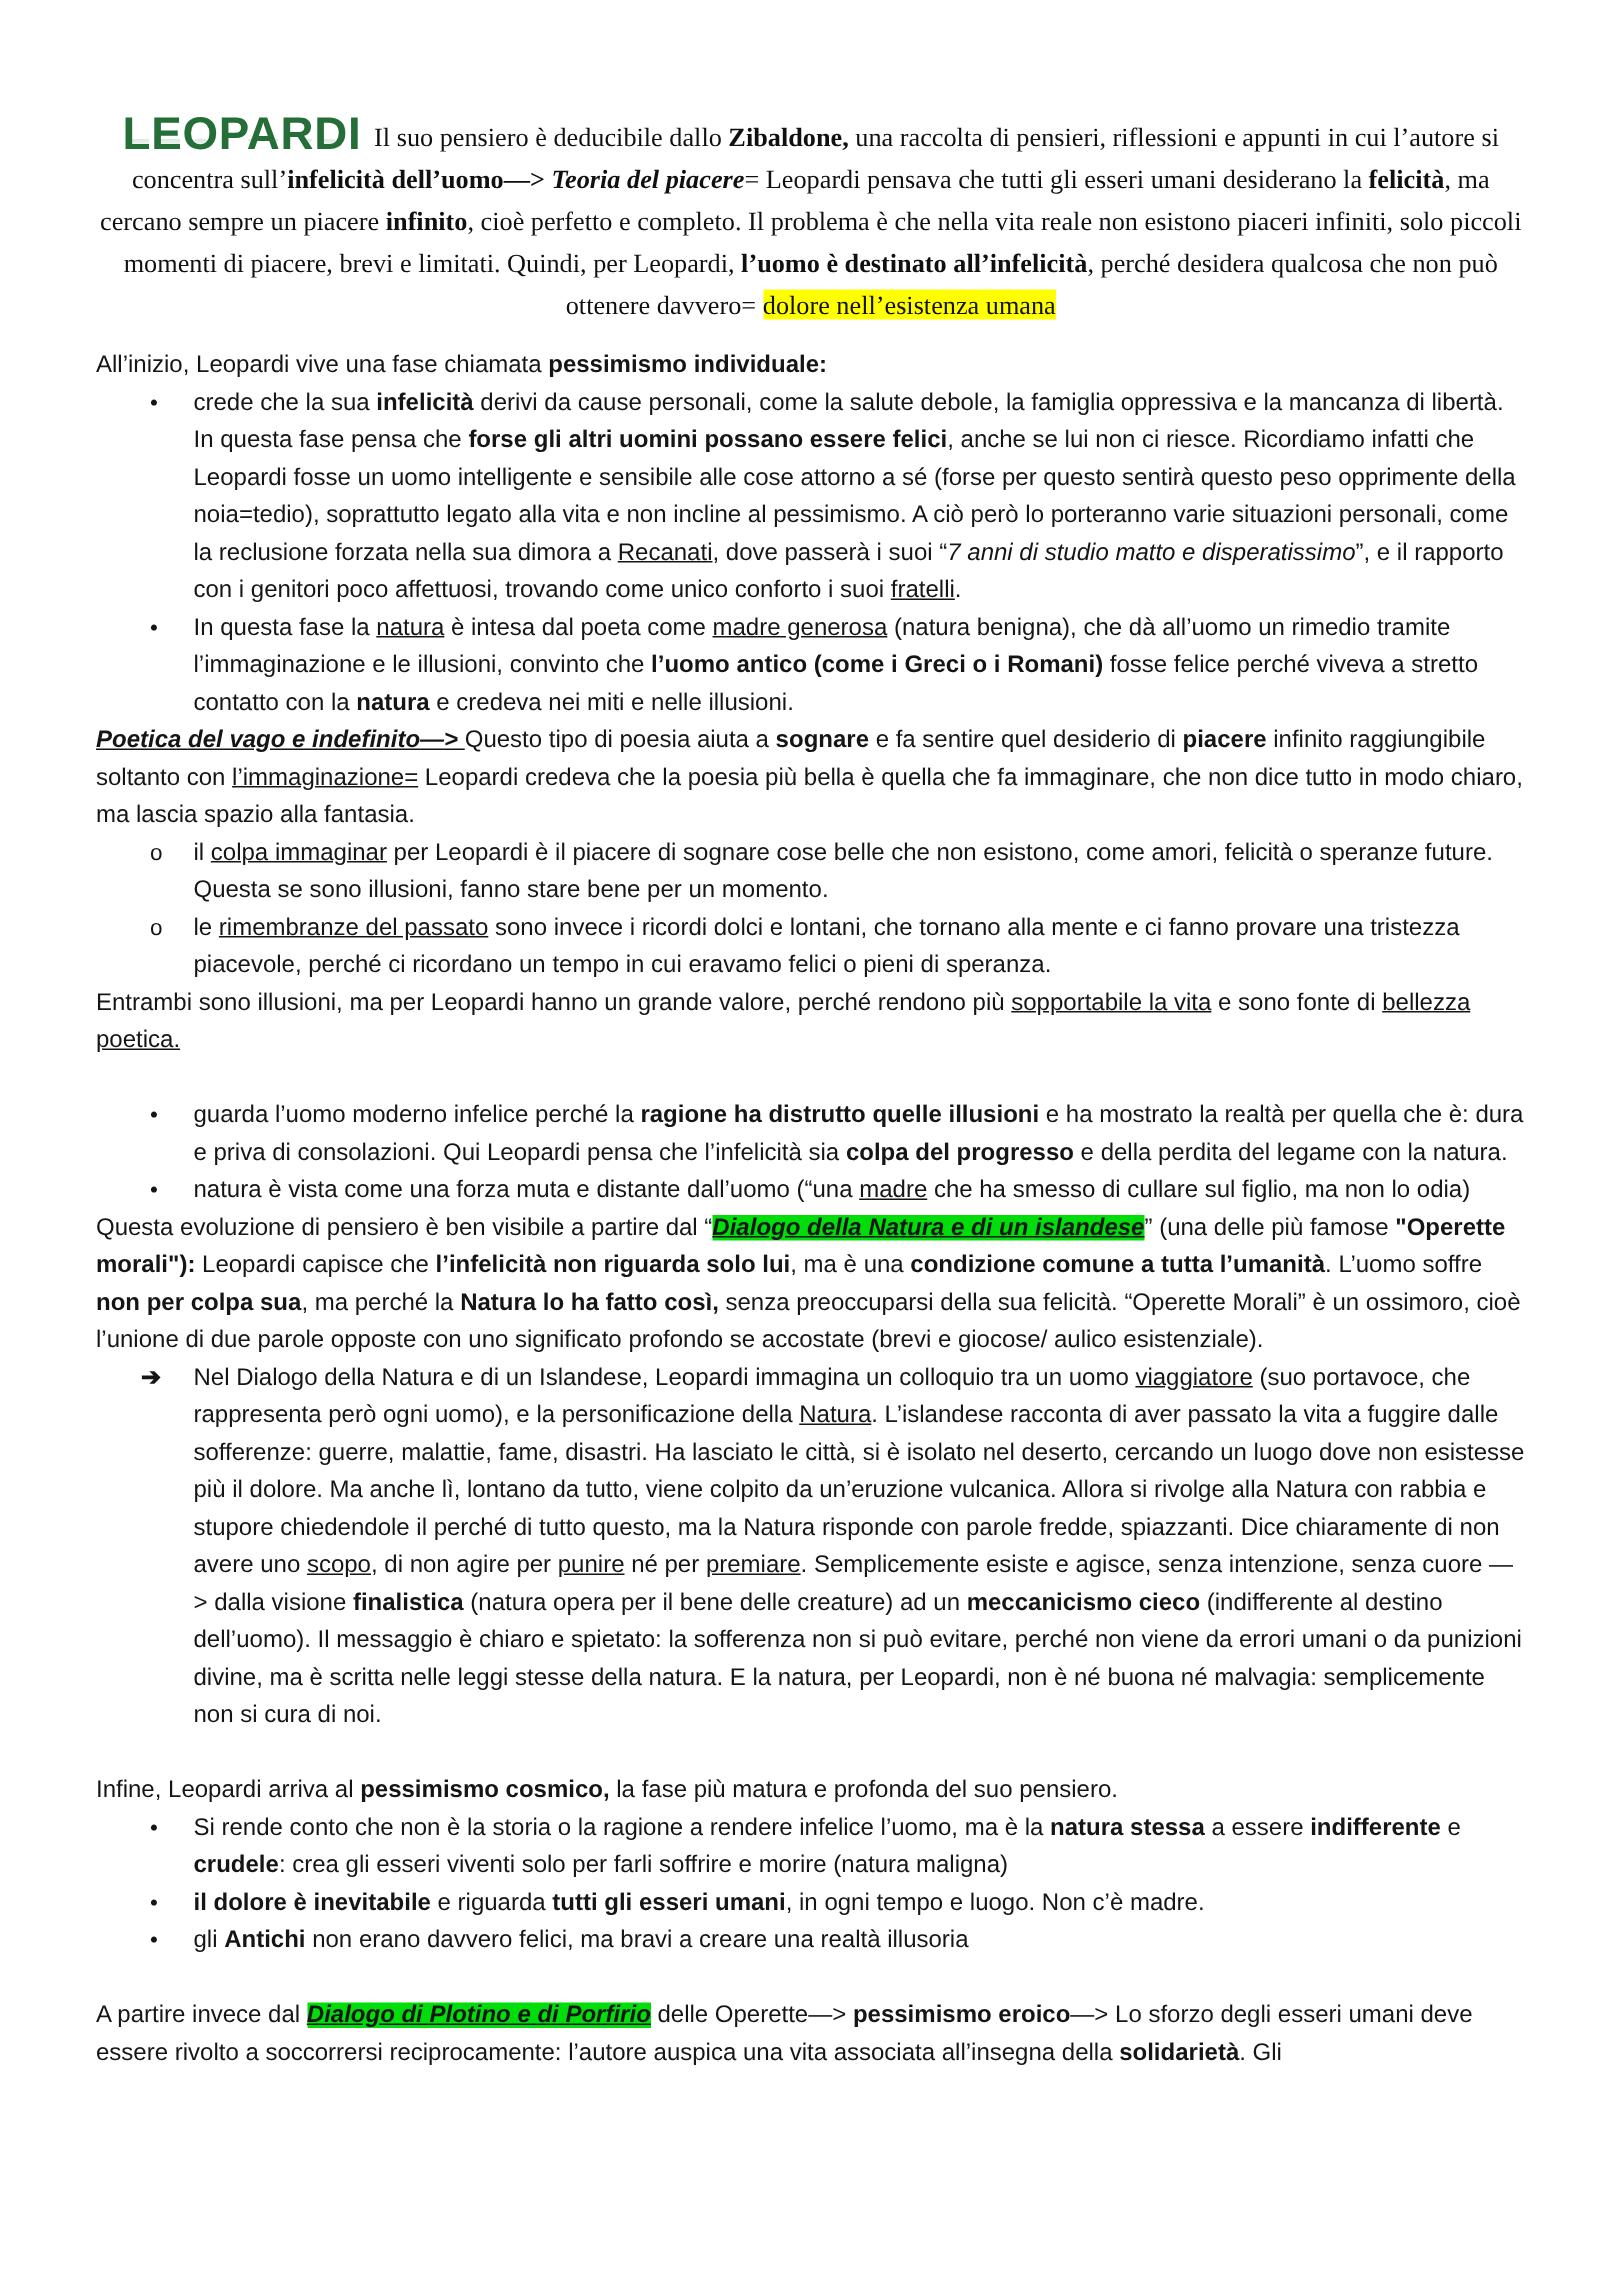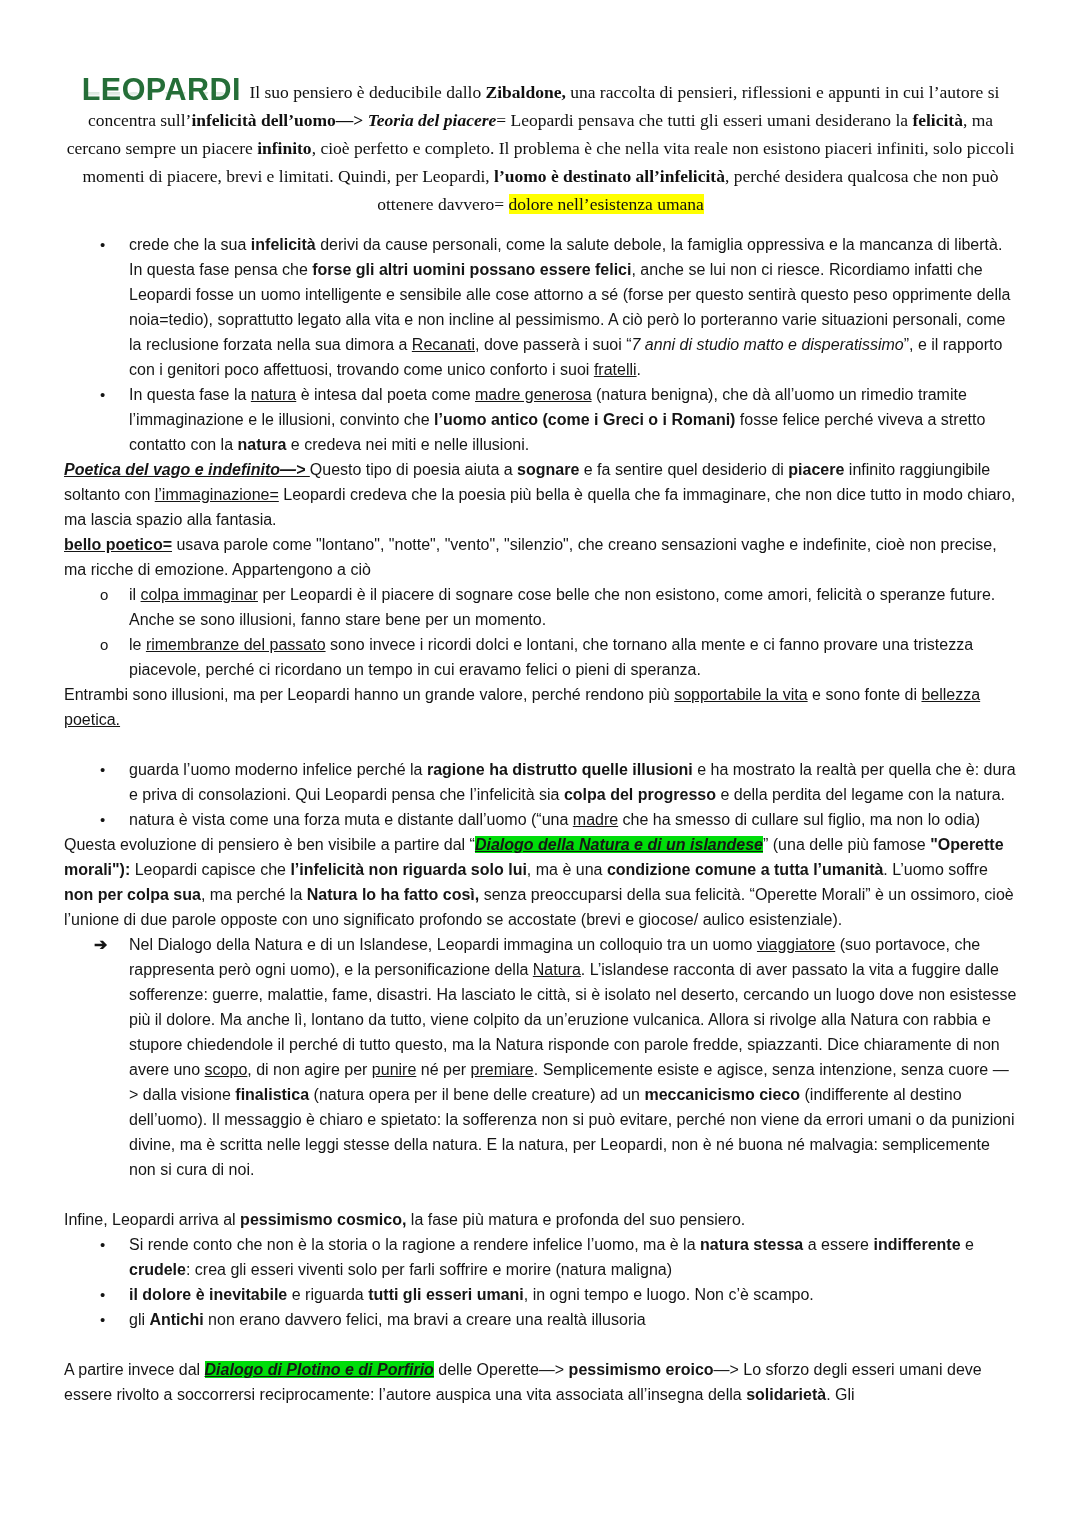--- a/index.html
+++ b/index.html
@@ -34,36 +34,36 @@
   .marker-arrow .li-marker{font-weight:700;margin-left:30px;flex:0 0 35px;font-size:16px;}
   .li-content{flex:1 1 auto;}
   .spacer{height:25px;}
 </style>
 </head>
 <body>
 
 <div class="page">
   <div id="doc">
       <p class="para serif center first"><span class="doctitle">LEOPARDI</span><span> Il suo pensiero è deducibile dallo </span><span class="b">Zibaldone,</span><span> una raccolta di pensieri, riflessioni e appunti in cui l’autore si concentra sull’</span><span class="b">infelicità dell’uomo—&gt;</span><span> </span><span class="b i">Teoria del piacere</span><span>= Leopardi pensava che tutti gli esseri umani desiderano la </span><span class="b">felicità</span><span>, ma cercano sempre un piacere </span><span class="b">infinito</span><span>, cioè perfetto e completo. Il problema è che nella vita reale non esistono piaceri infiniti, solo piccoli momenti di piacere, brevi e limitati. Quindi, per Leopardi, </span><span class="b">l’uomo è destinato all’infelicità</span><span>, perché desidera qualcosa che non può ottenere davvero= </span><span class="hl-yellow">dolore nell’esistenza umana</span></p>
+      <p class="para"><span>All’inizio, Leopardi vive una fase chiamata </span><span class="b">pessimismo individuale:</span></p>
       <ul class="list para marker-disc">
         <li>
           <span class="li-marker">•</span>
           <span class="li-content"><span>crede che la sua </span><span class="b">infelicità</span><span> derivi da cause personali, come la salute debole, la famiglia oppressiva e la mancanza di libertà. In questa fase pensa che </span><span class="b">forse gli altri uomini possano essere felici</span><span>, anche se lui non ci riesce. Ricordiamo infatti che Leopardi fosse un uomo intelligente e sensibile alle cose attorno a sé (forse per questo sentirà questo peso opprimente della noia=tedio), soprattutto legato alla vita e non incline al pessimismo. A ciò però lo porteranno varie situazioni personali, come la reclusione forzata nella sua dimora a </span><span class="u">Recanati</span><span>, dove passerà i suoi “</span><span class="i">7 anni di studio matto e disperatissimo</span><span>”, e il rapporto con i genitori poco affettuosi, trovando come unico conforto i suoi </span><span class="u">fratelli</span><span>.</span></span>
         </li>
         <li>
           <span class="li-marker">•</span>
           <span class="li-content"><span>In questa fase la </span><span class="u">natura</span><span> è intesa dal poeta come </span><span class="u">madre generosa</span><span> (natura benigna), che dà all’uomo un rimedio tramite l’immaginazione e le illusioni, convinto che </span><span class="b">l’uomo antico (come i Greci o i Romani)</span><span> fosse felice perché viveva a stretto contatto con la </span><span class="b">natura</span><span> e credeva nei miti e nelle illusioni.</span></span>
         </li>
       </ul>
       <p class="para"><span class="b i u">Poetica del vago e indefinito—&gt; </span><span>Questo tipo di poesia aiuta a </span><span class="b">sognare</span><span> e fa sentire quel desiderio di </span><span class="b">piacere</span><span> infinito raggiungibile soltanto con </span><span class="u">l’immaginazione=</span><span> Leopardi credeva che la poesia più bella è quella che fa immaginare, che non dice tutto in modo chiaro, ma lascia spazio alla fantasia.</span></p>
-      <p class="para"><span class="b u">bello poetico=</span><span> usava parole come "lontano", "notte", "vento", "silenzio", che creano sensazioni vaghe e indefinite, cioè non precise, ma ricche di emozione. Appartengono a ciò</span></p>
       <ul class="list para marker-circle">
         <li>
           <span class="li-marker">o</span>
-          <span class="li-content"><span>il </span><span class="u">colpa immaginar</span><span> per Leopardi è il piacere di sognare cose belle che non esistono, come amori, felicità o speranze future. Anche se sono illusioni, fanno stare bene per un momento.</span></span>
+          <span class="li-content"><span>il </span><span class="u">colpa immaginar</span><span> per Leopardi è il piacere di sognare cose belle che non esistono, come amori, felicità o speranze future. Questa se sono illusioni, fanno stare bene per un momento.</span></span>
         </li>
         <li>
           <span class="li-marker">o</span>
           <span class="li-content"><span>le </span><span class="u">rimembranze del passato</span><span> sono invece i ricordi dolci e lontani, che tornano alla mente e ci fanno provare una tristezza piacevole, perché ci ricordano un tempo in cui eravamo felici o pieni di speranza.</span></span>
         </li>
       </ul>
       <p class="para"><span>Entrambi sono illusioni, ma per Leopardi hanno un grande valore, perché rendono più </span><span class="u">sopportabile la vita</span><span> e sono fonte di </span><span class="u">bellezza poetica.</span></p>
       <div class="spacer"></div>
       <ul class="list para marker-disc">
         <li>
@@ -84,21 +84,21 @@
       </ul>
       <div class="spacer"></div>
       <p class="para"><span>Infine, Leopardi arriva al </span><span class="b">pessimismo cosmico,</span><span> la fase più matura e profonda del suo pensiero.</span></p>
       <ul class="list para marker-disc">
         <li>
           <span class="li-marker">•</span>
           <span class="li-content"><span>Si rende conto che non è la storia o la ragione a rendere infelice l’uomo, ma è la </span><span class="b">natura stessa</span><span> a essere </span><span class="b">indifferente</span><span> e </span><span class="b">crudele</span><span>: crea gli esseri viventi solo per farli soffrire e morire (natura maligna)</span></span>
         </li>
         <li>
           <span class="li-marker">•</span>
-          <span class="li-content"><span class="b">il dolore è inevitabile</span><span> e riguarda </span><span class="b">tutti gli esseri umani</span><span>, in ogni tempo e luogo. Non c’è scampo.</span></span>
+          <span class="li-content"><span class="b">il dolore è inevitabile</span><span> e riguarda </span><span class="b">tutti gli esseri umani</span><span>, in ogni tempo e luogo. Non c’è madre.</span></span>
         </li>
         <li>
           <span class="li-marker">•</span>
           <span class="li-content"><span>gli </span><span class="b">Antichi</span><span> non erano davvero felici, ma bravi a creare una realtà illusoria</span></span>
         </li>
       </ul>
       <div class="spacer"></div>
       <p class="para"><span>A partire invece dal </span><span class="b i u hl-green">Dialogo di Plotino e di Porfirio</span><span> delle Operette—&gt; </span><span class="b">pessimismo eroico</span><span>—&gt; Lo sforzo degli esseri umani deve essere rivolto a soccorrersi reciprocamente: l’autore auspica una vita associata all’insegna della </span><span class="b">solidarietà</span><span>. Gli</span></p>
     </div>
 </div>

